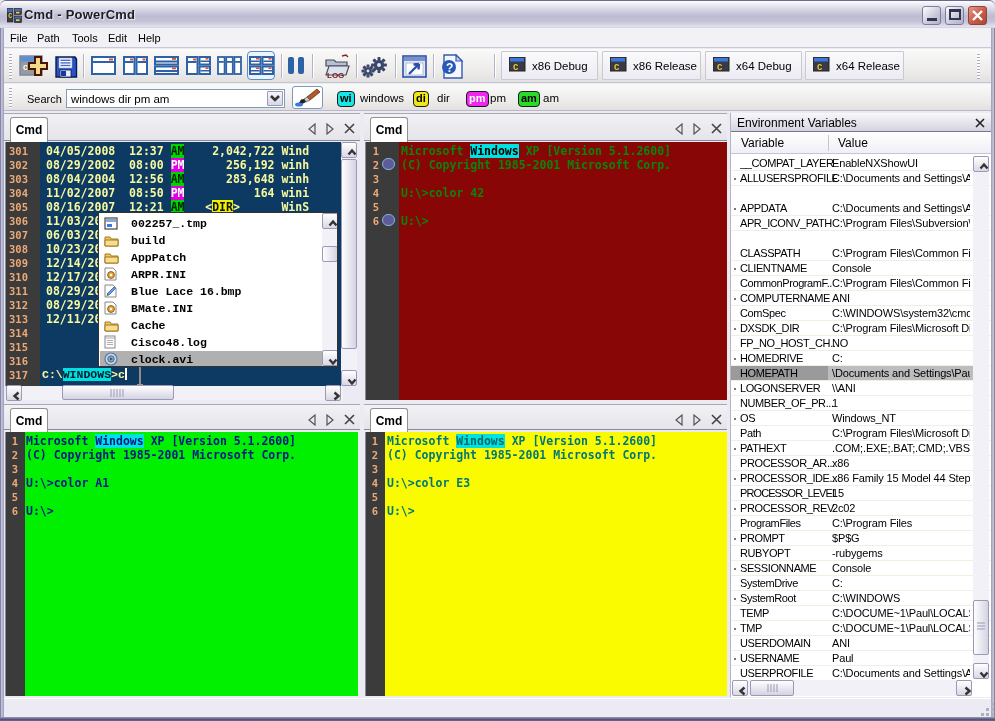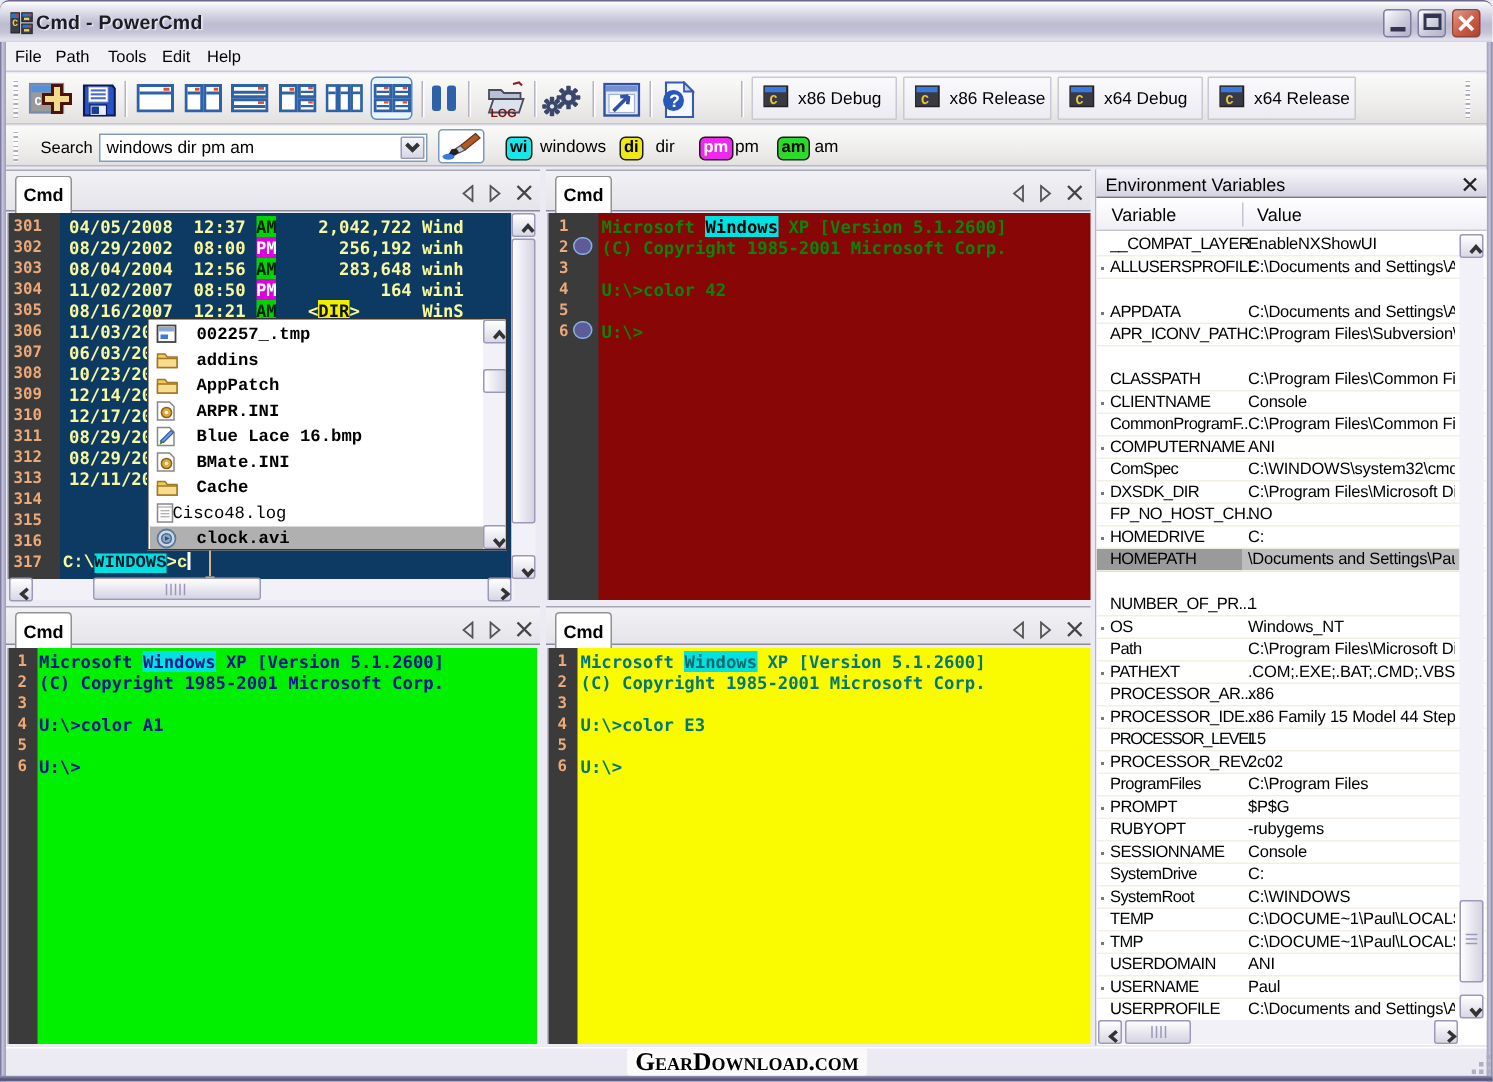--- a/index.html
+++ b/index.html
@@ -413,21 +413,21 @@
               <rect x="1" y="1" width="12" height="11" fill="#fff" stroke="#444" stroke-width="1.2"></rect>
               <rect x="2" y="2" width="10" height="3" fill="#88a8d8"></rect>
               <rect x="3" y="7" width="5" height="3" fill="#3a7ae0"></rect>
             </svg></div>
           <div class="abs" style="left:32px;top:4px;font-family:'Liberation Mono',monospace;font-weight:bold;font-size:11.5px;color:#000;white-space:pre">002257_.tmp</div>
 <div class="abs" style="left:1px;top:19px;width:222px;height:17px;"></div>
           <div class="abs" style="left:5px;top:20px"><svg width="15" height="13" viewBox="0 0 15 13">
               <path d="M1 3 h5 l1.5 2 h6.5 v7 h-13 z" fill="#f0c860" stroke="#a07820" stroke-width="1"></path>
               <path d="M1 6 h13 v6 h-13 z" fill="#f8dc90" stroke="#a07820" stroke-width="1"></path>
             </svg></div>
-          <div class="abs" style="left:32px;top:21px;font-family:'Liberation Mono',monospace;font-weight:bold;font-size:11.5px;color:#000;white-space:pre">addins</div>
+          <div class="abs" style="left:32px;top:21px;font-family:'Liberation Mono',monospace;font-weight:bold;font-size:11.5px;color:#000;white-space:pre">build</div>
 <div class="abs" style="left:1px;top:36px;width:222px;height:17px;"></div>
           <div class="abs" style="left:5px;top:37px"><svg width="15" height="13" viewBox="0 0 15 13">
               <path d="M1 3 h5 l1.5 2 h6.5 v7 h-13 z" fill="#f0c860" stroke="#a07820" stroke-width="1"></path>
               <path d="M1 6 h13 v6 h-13 z" fill="#f8dc90" stroke="#a07820" stroke-width="1"></path>
             </svg></div>
           <div class="abs" style="left:32px;top:38px;font-family:'Liberation Mono',monospace;font-weight:bold;font-size:11.5px;color:#000;white-space:pre">AppPatch</div>
 <div class="abs" style="left:1px;top:53px;width:222px;height:17px;"></div>
           <div class="abs" style="left:5px;top:54px"><svg width="13" height="14" viewBox="0 0 13 14">
               <path d="M1 1 h8 l3 3 v9 h-11 z" fill="#fdfdfd" stroke="#888" stroke-width="1"></path>
               <circle cx="7" cy="8" r="3.4" fill="#e8a830" stroke="#886020" stroke-width="1"></circle>
@@ -452,21 +452,21 @@
           <div class="abs" style="left:5px;top:105px"><svg width="15" height="13" viewBox="0 0 15 13">
               <path d="M1 3 h5 l1.5 2 h6.5 v7 h-13 z" fill="#f0c860" stroke="#a07820" stroke-width="1"></path>
               <path d="M1 6 h13 v6 h-13 z" fill="#f8dc90" stroke="#a07820" stroke-width="1"></path>
             </svg></div>
           <div class="abs" style="left:32px;top:106px;font-family:'Liberation Mono',monospace;font-weight:bold;font-size:11.5px;color:#000;white-space:pre">Cache</div>
 <div class="abs" style="left:1px;top:121px;width:222px;height:17px;"></div>
           <div class="abs" style="left:5px;top:122px"><svg width="12" height="14" viewBox="0 0 12 14">
               <rect x="1" y="1" width="10" height="12" fill="#fdfdfd" stroke="#888" stroke-width="1"></rect>
               <path d="M1 3 h10 M3 5.5 h6 M3 7.5 h6 M3 9.5 h6" stroke="#999" stroke-width=".8"></path>
             </svg></div>
-          <div class="abs" style="left:16px;top:123px;font-family:'Liberation Mono',monospace;font-weight:normal;font-size:11.5px;color:#000;white-space:pre">Cisco48.log</div>
+          <div class="abs" style="left:32px;top:123px;font-family:'Liberation Mono',monospace;font-weight:bold;font-size:11.5px;color:#000;white-space:pre">Cisco48.log</div>
 <div class="abs" style="left:1px;top:138px;width:222px;height:17px;background:#b0b0b0;"></div>
           <div class="abs" style="left:5px;top:139px"><svg width="14" height="14" viewBox="0 0 14 14">
               <circle cx="7" cy="7" r="6" fill="#c8d8ec" stroke="#5a7a9a" stroke-width="1.2"></circle>
               <circle cx="7" cy="7" r="3.2" fill="#8aa8c8" stroke="#4a6a8a" stroke-width="1"></circle>
               <path d="M6 5.5 L9 7 L6 8.5 Z" fill="#305070"></path>
             </svg></div>
           <div class="abs" style="left:32px;top:140px;font-family:'Liberation Mono',monospace;font-weight:bold;font-size:11.5px;color:#000;white-space:pre">clock.avi</div>
 <div class="strack" style="left:223px;top:0;width:16px;height:153px"></div>
 <div class="sbtn" style="left:223px;top:0px">
             <svg width="16" height="16" viewBox="0 0 16 16">
@@ -637,20 +637,26 @@
             <span class="evalue">C:</span>
             <div class="abs" style="left:0;top:14px;width:100%;height:1px;background:#f2efe2"></div>
           </div>
 <div class="erow" style="top:212px">
             <div class="abs" style="left:0;top:0;width:97px;height:15px;background:#9a9a9a"></div>
             <div class="abs" style="left:97px;top:0;width:145px;height:15px;background:#bdbdbd"></div>
             <span class="ename">HOMEPATH</span>
             <span class="evalue">\Documents and Settings\Pau</span>
             <div class="abs" style="left:0;top:14px;width:100%;height:1px;background:#f2efe2"></div>
           </div>
+<div class="erow" style="top:227px">
+            <div class="abs" style="left:3px;top:7px;width:2px;height:2px;background:#777"></div>
+            <span class="ename">LOGONSERVER</span>
+            <span class="evalue">\\ANI</span>
+            <div class="abs" style="left:0;top:14px;width:100%;height:1px;background:#f2efe2"></div>
+          </div>
 <div class="erow" style="top:242px">
             <span class="ename">NUMBER_OF_PR...</span>
             <span class="evalue">1</span>
             <div class="abs" style="left:0;top:14px;width:100%;height:1px;background:#f2efe2"></div>
           </div>
 <div class="erow" style="top:257px">
             <div class="abs" style="left:3px;top:7px;width:2px;height:2px;background:#777"></div>
             <span class="ename">OS</span>
             <span class="evalue">Windows_NT</span>
             <div class="abs" style="left:0;top:14px;width:100%;height:1px;background:#f2efe2"></div>
@@ -786,15 +792,14 @@
 <svg class="abs" style="left:981px;top:703px" width="14" height="14">
       <g fill="#b0afc2">
         <rect x="10" y="10" width="3" height="3"></rect>
         <rect x="10" y="5" width="3" height="3"></rect>
         <rect x="5" y="10" width="3" height="3"></rect>
         <rect x="10" y="0" width="3" height="3"></rect>
         <rect x="5" y="5" width="3" height="3"></rect>
         <rect x="0" y="10" width="3" height="3"></rect>
       </g>
     </svg>
-<div id="wm">GearDownload.com</div>
 
 </div>
 
 </body></html>

